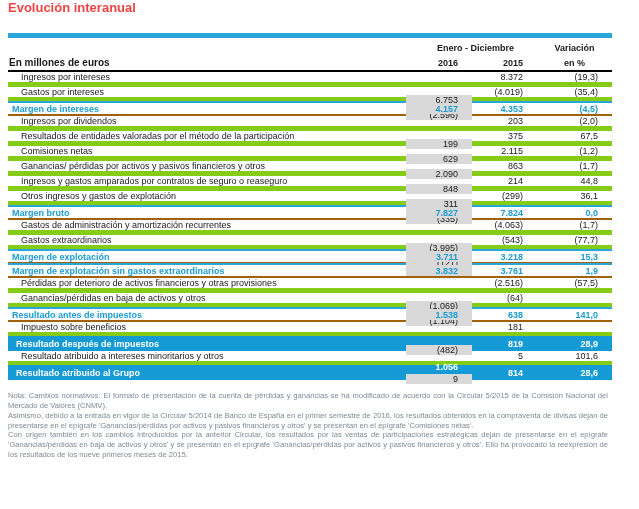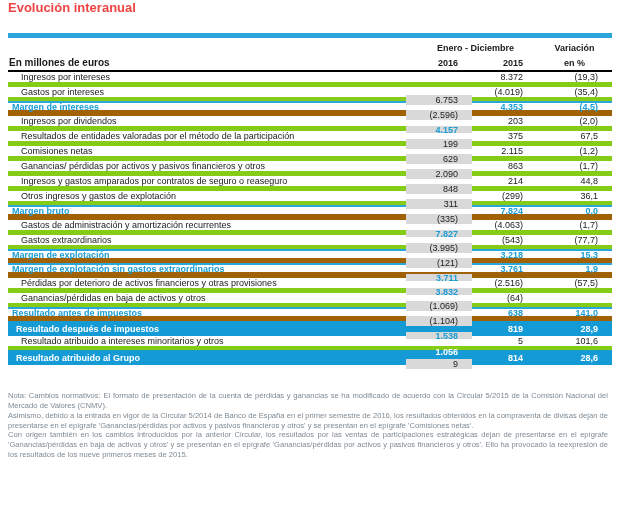--- a/index.html
+++ b/index.html
@@ -42,22 +42,23 @@
   .c { box-sizing: border-box; height: 100%; display: flex; align-items: center; }
   .c-label { flex: 1 1 auto; padding-left: 13px; }
   .c-num   { justify-content: flex-end; padding-right: 14px; }
   .c-2016  { width: 66px; background: #D9D9D9; margin-top: 46px; }
   .c-2015  { width: 65px; }
   .c-var   { width: 75px; }
 
   .row.subtotal {
     color: #1A9CD5; font-weight: bold;
     border-top: 2px solid #2BA6DA;
-    border-bottom: 6px solid #a16207;
+    border-bottom: 2px solid #a16207;
     margin-top: -1px;
+    align-items: flex-end;
   }
   .row.subtotal .c-label { padding-left: 4px; }
 
   .row.total {
     background: #149BD6; color: #ffffff; font-weight: bold;
     border-bottom: none; margin-top: -1px;
   }
   .row.total .c-label { padding-left: 8px; }
   .row.total .c-2016 { background: transparent; }
 
@@ -206,20 +207,26 @@
       <div class="c c-num c-var"></div>
     </div>
 
     <div class="row subtotal">
       <div class="c c-label">Resultado antes de impuestos</div>
       <div class="c c-num c-2016">1.538</div>
       <div class="c c-num c-2015">638</div>
       <div class="c c-num c-var">141,0</div>
     </div>
 
+    <div class="row regular">
+      <div class="c c-label">Impuesto sobre beneficios</div>
+      <div class="c c-num c-2016">(482)</div>
+      <div class="c c-num c-2015">181</div>
+      <div class="c c-num c-var"></div>
+    </div>
 
     <div class="row total">
       <div class="c c-label">Resultado después de impuestos</div>
       <div class="c c-num c-2016">1.056</div>
       <div class="c c-num c-2015">819</div>
       <div class="c c-num c-var">28,9</div>
     </div>
 
     <div class="row regular">
       <div class="c c-label">Resultado atribuido a intereses minoritarios y otros</div>

